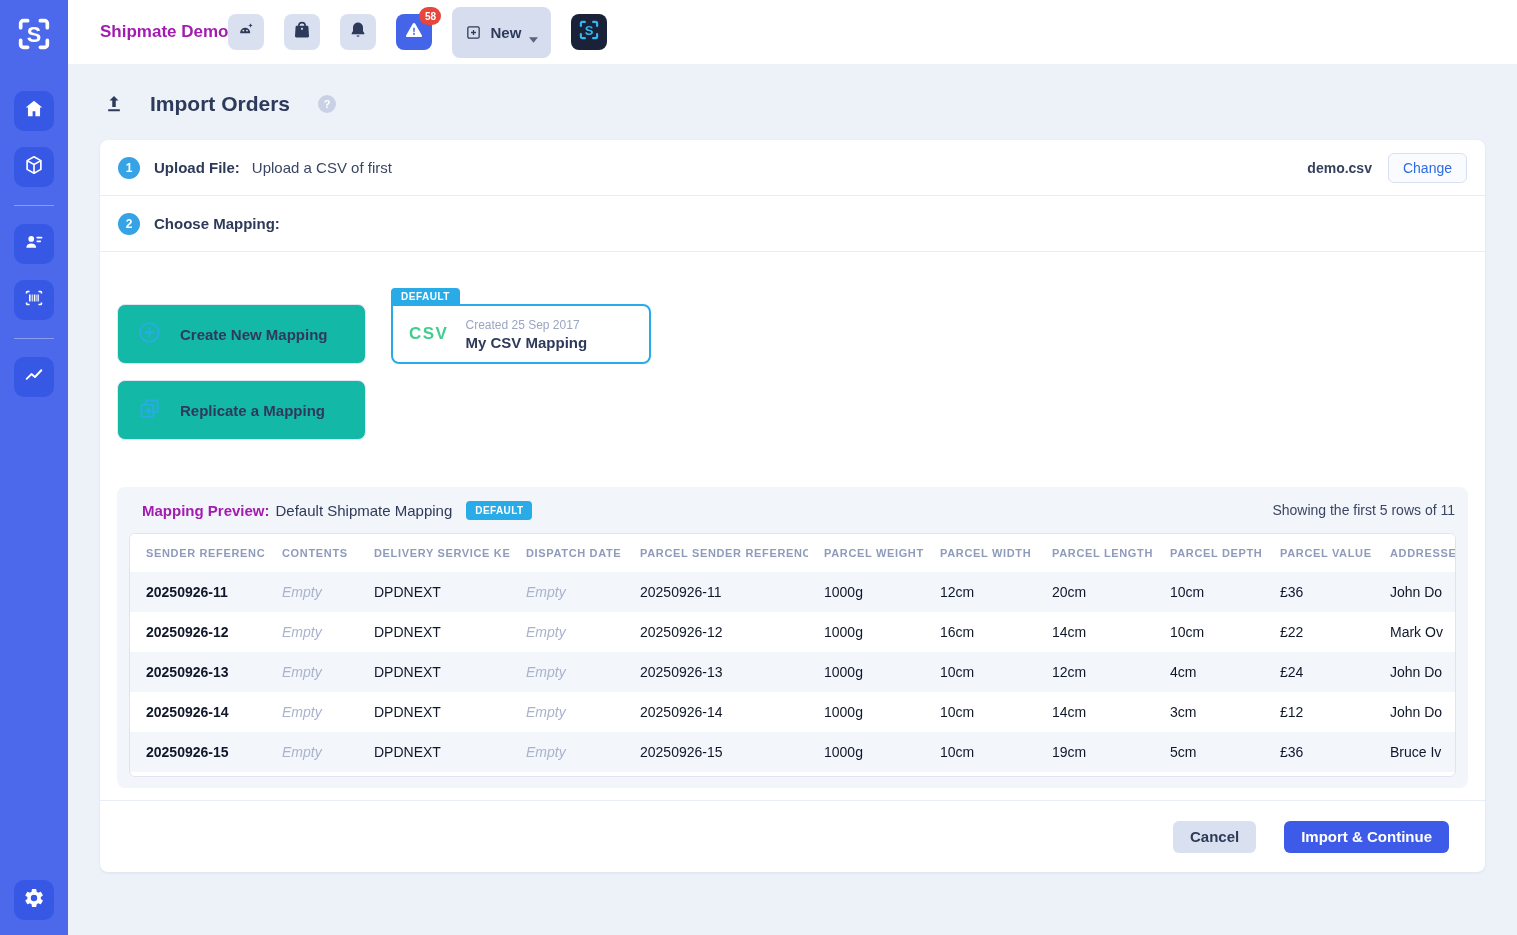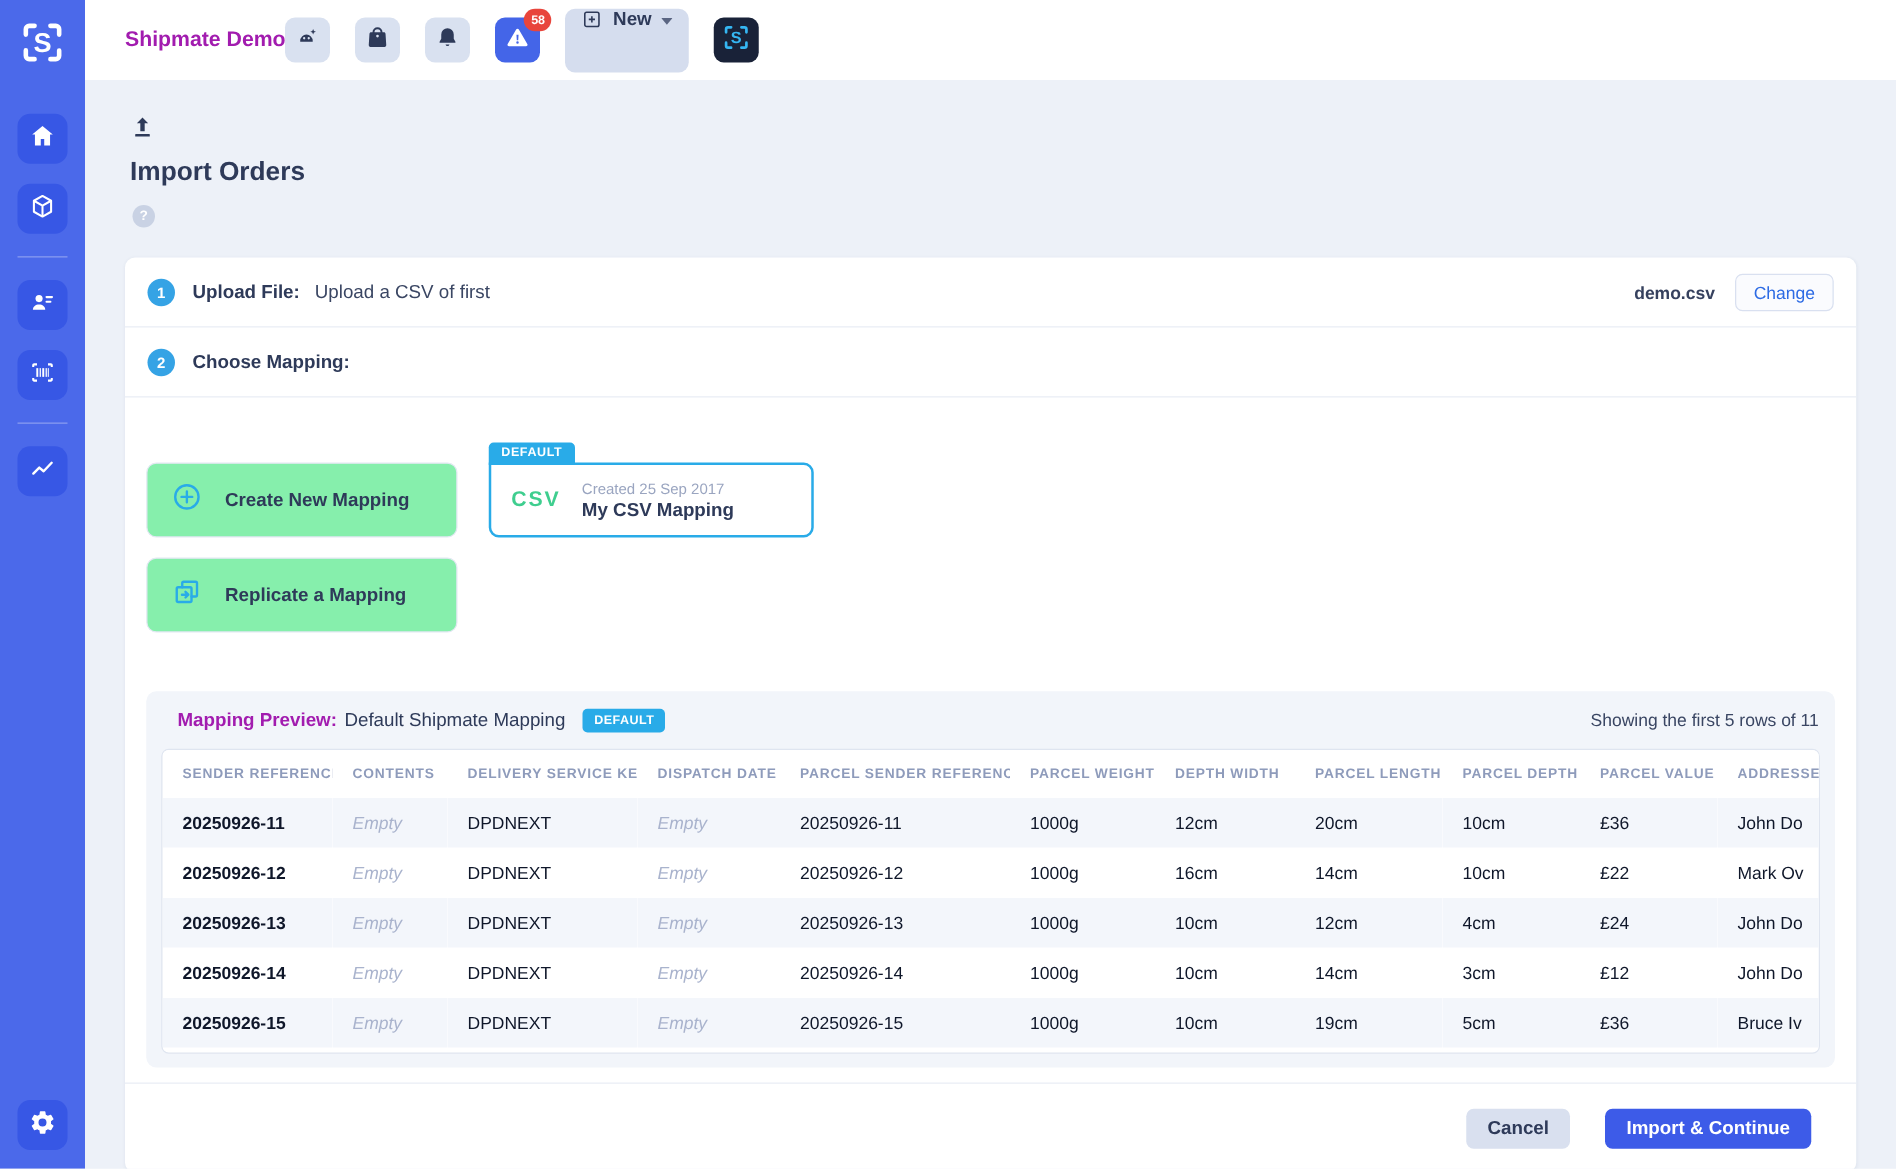--- a/index.html
+++ b/index.html
@@ -53,33 +53,33 @@
   }
   .hbtn svg { width:20px; height:20px; }
   .hbtn.alert { background:#4465E8; color:#fff; }
   .count-badge {
     position:absolute; top:-7px; right:-9px; min-width:22px; height:18px; padding:0 5px;
     background:#E8453C; color:#fff; font-size:10px; font-weight:700; border-radius:9px;
     display:flex; align-items:center; justify-content:center;
   }
   .new-btn {
     height:51px; border-radius:8px; background:#D5DDEE; color:#2E3A59;
-    display:flex; align-items:flex-start; gap:8px; padding:0 13px; cursor:pointer; border:none;
+    display:flex; align-items:center; gap:8px; padding:0 13px; cursor:pointer; border:none;
     font-family:inherit; font-size:15px; font-weight:600;
   }
   .new-btn .plus-sq { width:17px; height:17px; }
   .new-btn .caret { width:9px; height:6px; color:#5A6582; }
   .account-btn {
     width:36px; height:36px; border-radius:8px; background:#192238; color:#35B6F2;
     display:flex; align-items:center; justify-content:center; cursor:pointer;
   }
   .account-btn svg { width:26px; height:26px; }
   
   .main { position:absolute; left:68px; top:64px; right:0; bottom:0; padding:28px 32px 0; }
-  .page-title-row { display:flex; align-items:flex-start; gap:14px; margin:0 0 24px 4px;flex-direction:column; }
+  .page-title-row { display:flex; align-items:center; gap:26px; margin:0 0 24px 4px; }
   .page-title-row .up-icon { width:20px; height:20px; color:#2E3A59; }
   .page-title { font-size:21px; font-weight:700; color:#2E3A59; }
   .help-icon {
     width:18px; height:18px; border-radius:50%; background:#C9D2E4; color:#fff;
     font-size:11px; font-weight:700; display:flex; align-items:center; justify-content:center;
     cursor:pointer; margin-left:2px;
   }
   .card {
     background:#fff; border-radius:8px; box-shadow:0 1px 3px rgba(44,58,107,.08);
     width:1385px;
@@ -98,21 +98,21 @@
   .step-right { margin-left:auto; display:flex; align-items:center; gap:16px; }
   .file-name { font-size:14px; font-weight:700; color:#36415E; }
   .change-btn {
     height:30px; padding:0 14px; border-radius:6px; background:#FAFBFE;
     border:1px solid #D9E0F0; color:#2D6BE4; font-family:inherit; font-size:14px; cursor:pointer;
   }
   
   .mapping-section { padding:52px 17px 47px; display:flex; gap:25px; align-items:flex-start; }
   .option-col { display:flex; flex-direction:column; gap:16px; }
   .option-card {
-    width:249px; height:60px; background:#86efac; border:1px solid #E2E8F2; border-radius:8px;
+    width:249px; height:60px; background:#14b8a6; border:1px solid #E2E8F2; border-radius:8px;
     display:flex; align-items:center; padding:0 18px; gap:17px; cursor:pointer;
   }
   .option-card svg { width:27px; height:27px; color:#29ABE8; flex:none; }
   .option-label { font-size:15px; font-weight:600; color:#2E3A59; }
   .selected-wrap { position:relative; margin-top:0; }
   .default-tab {
     position:absolute; top:-16px; left:0; background:#29ABE8; color:#fff;
     font-size:10px; font-weight:700; letter-spacing:.05em; padding:3px 10px 4px;
     border-radius:4px 4px 0 0;
   }
@@ -347,21 +347,21 @@
               <col style="width:219px">
           </colgroup>
           <thead>
               <tr>
                 <th>SENDER REFERENCE</th>
                 <th>CONTENTS</th>
                 <th>DELIVERY SERVICE KEY</th>
                 <th>DISPATCH DATE</th>
                 <th>PARCEL SENDER REFERENCE</th>
                 <th>PARCEL WEIGHT</th>
-                <th>DEPTH WIDTH</th>
+                <th>PARCEL WIDTH</th>
                 <th>PARCEL LENGTH</th>
                 <th>PARCEL DEPTH</th>
                 <th>PARCEL VALUE</th>
                 <th>ADDRESSEE</th>
               </tr>
             </thead>
           <tbody>
               <tr>
                 <td class="ref">20250926-11</td>
                 <td class="empty">Empty</td>

